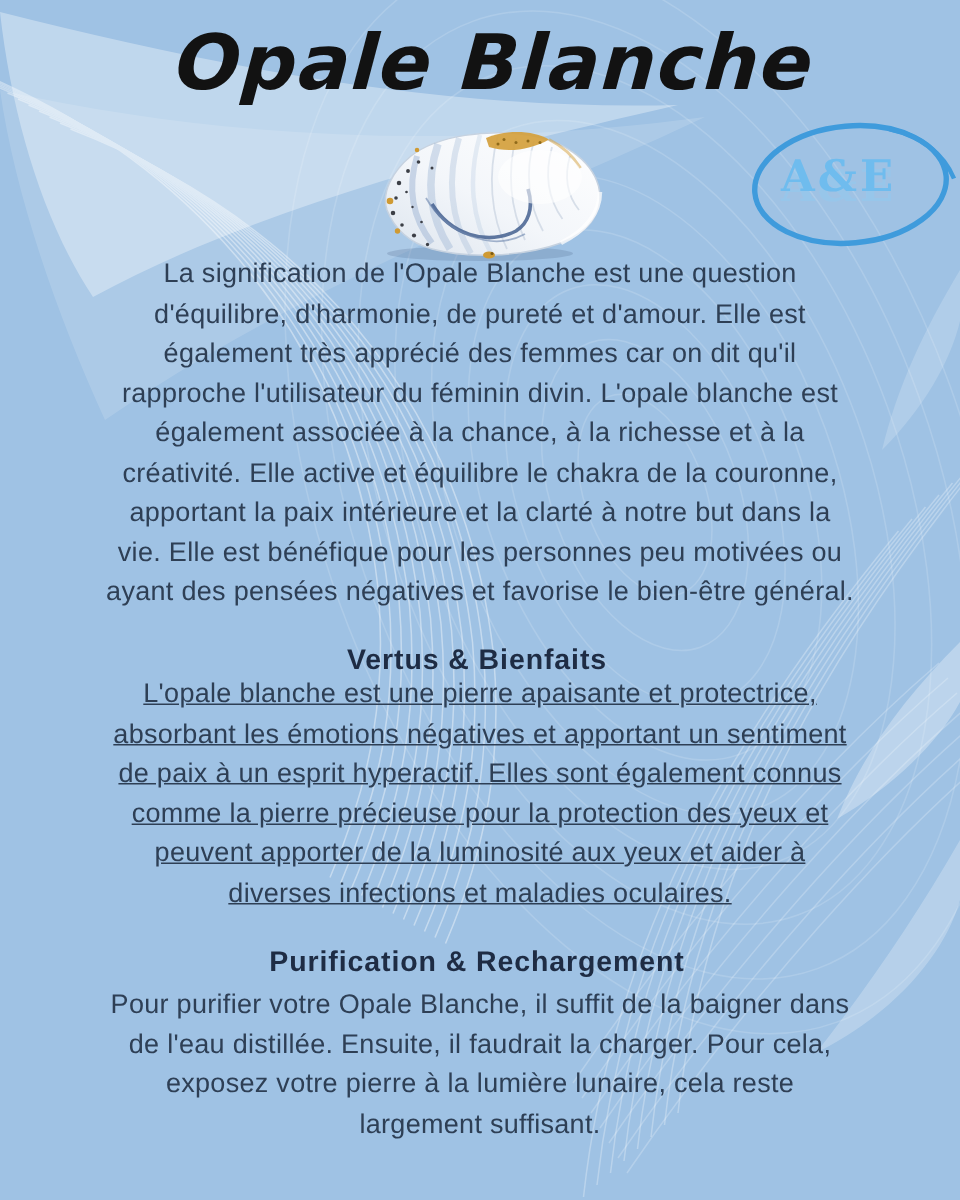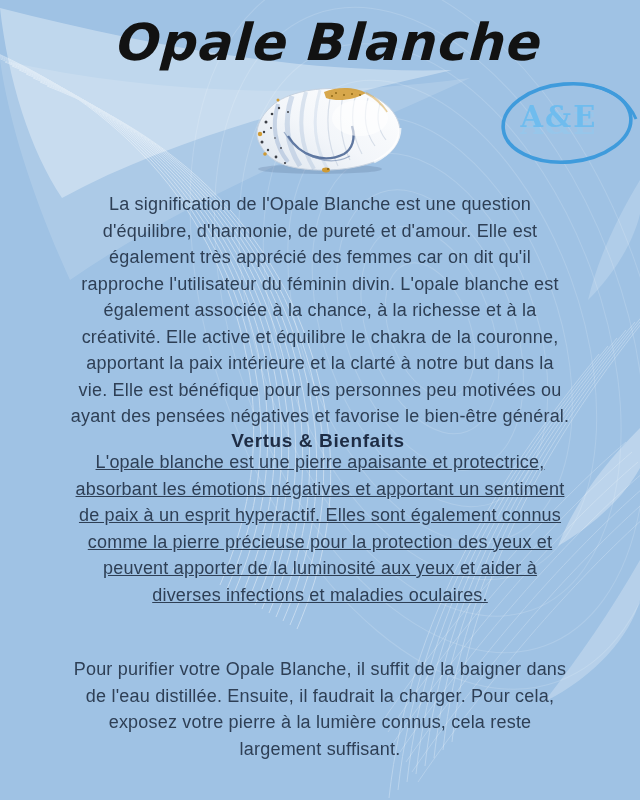--- a/index.html
+++ b/index.html
@@ -19,21 +19,21 @@
   .logo  { position:absolute; left:497px; top:74px; width:146px; height:100px; }
   .para {
     position:absolute; left:0; width:640px; text-align:center;
     white-space:pre-line; color:#2e3f55; font-size:18px; line-height:26.5px;
     letter-spacing:0.2px;
   }
   .sec-heading {
     position:absolute; left:0; width:636px; text-align:center;
     font-weight:bold; color:#1e2c44; font-size:19px; letter-spacing:0.6px;
   }
-  #p-intro   { top:169px;margin-top:22px; }
+  #p-intro   { top:169px; }
   #h-vertus  { top:430px; }
   #p-vertus  { top:449px;text-decoration:underline; }
   #h-purif   { top:631px; }
   #p-purif   { top:656px; }
 </style>
 </head>
 <body>
 
 <div class="canvas">
 
@@ -188,18 +188,19 @@
 ayant des pensées négatives et favorise le bien-être général.</div>
 
   <div class="sec-heading" id="h-vertus">Vertus &amp; Bienfaits</div>
   <div class="para" id="p-vertus">L'opale blanche est une pierre apaisante et protectrice,
 absorbant les émotions négatives et apportant un sentiment
 de paix à un esprit hyperactif. Elles sont également connus
 comme la pierre précieuse pour la protection des yeux et
 peuvent apporter de la luminosité aux yeux et aider à
 diverses infections et maladies oculaires.</div>
 
+  <div class="sec-heading" id="h-purif">Purification &amp; Rechargement</div>
   <div class="para" id="p-purif">Pour purifier votre Opale Blanche, il suffit de la baigner dans
 de l'eau distillée. Ensuite, il faudrait la charger. Pour cela,
-exposez votre pierre à la lumière connus, cela reste
+exposez votre pierre à la lumière lunaire, cela reste
 largement suffisant.</div>
 
 </div>
 
 </body></html>

